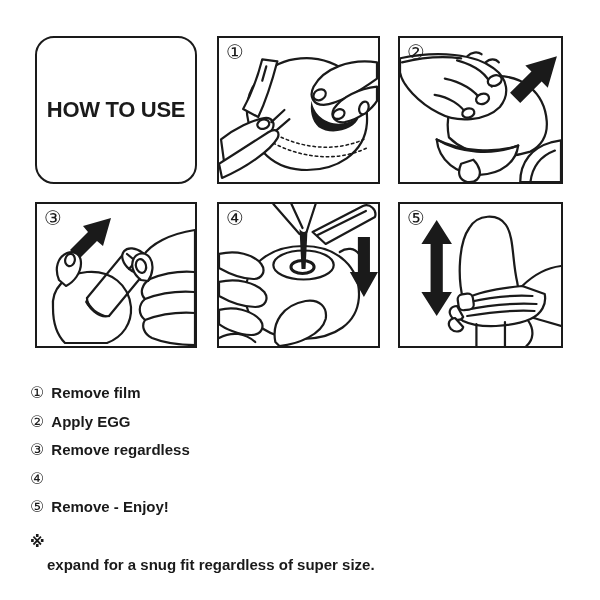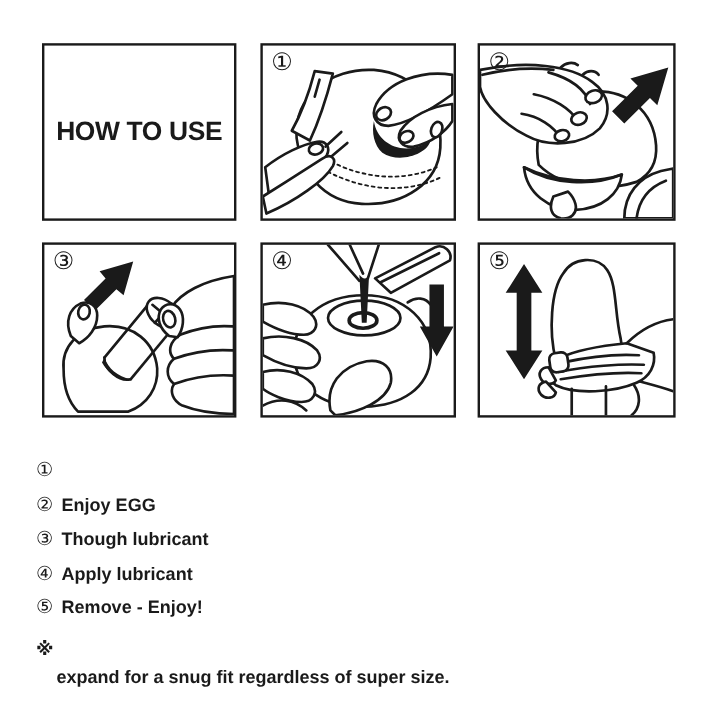--- a/index.html
+++ b/index.html
@@ -11,21 +11,21 @@
     color:var(--ink);
     position:relative;
     overflow:hidden;
   }
   .panel {
     position:absolute;
     border:2.5px solid var(--ink);
     background:var(--paper);
   }
   #box-title { left:35px;  top:36px;  width:162px; height:148px;
-    display:flex; align-items:center; justify-content:center; }
+    display:flex; align-items:center; justify-content:center;border-radius:19px; }
   #p1 { left:217px; top:36px;  width:163px; height:148px; }
   #p2 { left:398px; top:36px;  width:165px; height:148px; }
   #p3 { left:35px;  top:202px; width:162px; height:146px; }
   #p4 { left:217px; top:202px; width:163px; height:146px; }
   #p5 { left:398px; top:202px; width:165px; height:146px; }
 
   .title-text {
     font-size:22px; font-weight:700; letter-spacing:-0.3px; white-space:nowrap;
   }
   .stepnum {
@@ -188,32 +188,32 @@
     </g>
     <path d="M 75,120 L 75,142"></path>
     <path d="M 103,118 L 103,142"></path>
     <path d="M 126,117 C 132,126 131,136 124,142"></path>
   </svg>
 </div>
 
 <div id="instructions">
   <div class="instr">
     <span class="num">①</span>
+    <span>Remove film</span>
   </div>
   <div class="instr">
     <span class="num">②</span>
-    <span>Enjoy EGG</span>
+    <span>Apply EGG</span>
   </div>
   <div class="instr">
     <span class="num">③</span>
-    <span>Though lubricant</span>
+    <span>Remove regardless</span>
   </div>
   <div class="instr">
     <span class="num">④</span>
-    <span>Apply lubricant</span>
   </div>
   <div class="instr">
     <span class="num">⑤</span>
     <span>Remove - Enjoy!</span>
   </div>
 
   <div id="footnote">
     <div class="line1">
       <span class="marker">※</span>
     </div>

